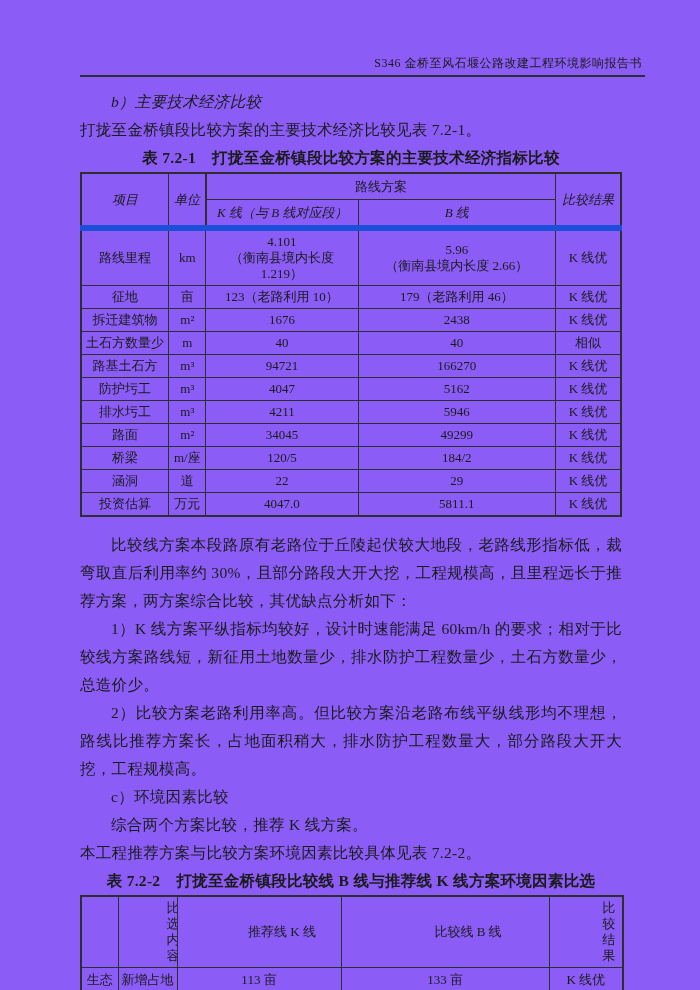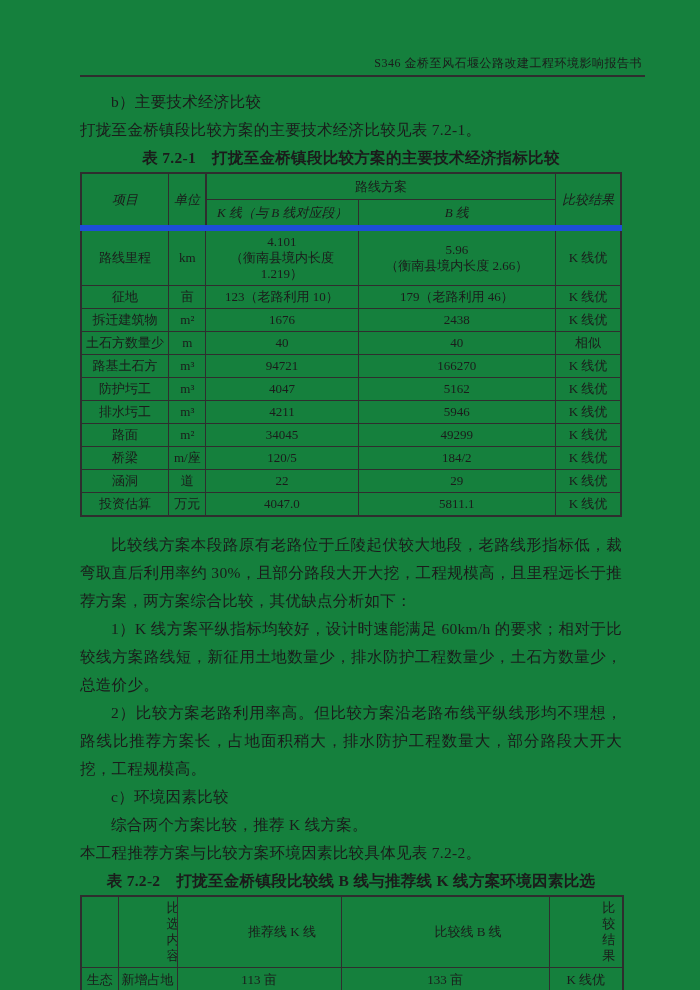--- a/index.html
+++ b/index.html
@@ -1,19 +1,19 @@
 <!DOCTYPE html>
 <html><head>
 <meta charset="utf-8">
 <style>
   html,body { margin:0; padding:0; background:#ffffff; }
   .page {
     position:relative;
     width:700px; height:990px;
-    background:#15803d;
+    background:#8b5cf6;
     font-family:"Liberation Serif","DejaVu Serif",serif;
     color:#1b1b1b;
     overflow:hidden;
   }
   .hdr-text {
     padding-top:56px;
     margin-right:58px;
     text-align:right;
     font-size:12px;
     letter-spacing:0.5px;
@@ -26,21 +26,21 @@
   }
   .content { margin:0 78px 0 80px; }
   .para {
     margin:0;
     font-size:15.5px;
     line-height:28px;
     text-align:justify;
     letter-spacing:0.3px;
   }
   .indent { text-indent:2em; }
-  .mt { margin-top:11px; }
+  .mt { margin-top:11px;font-style:italic; }
   .mt2 { margin-top:14px; }
   .caption {
     margin:0;
     font-size:15.5px;
     font-weight:bold;
     line-height:28px;
     text-align:center;
     letter-spacing:0.3px;
   }
   .caption .cap-label { margin-right:16px; }

